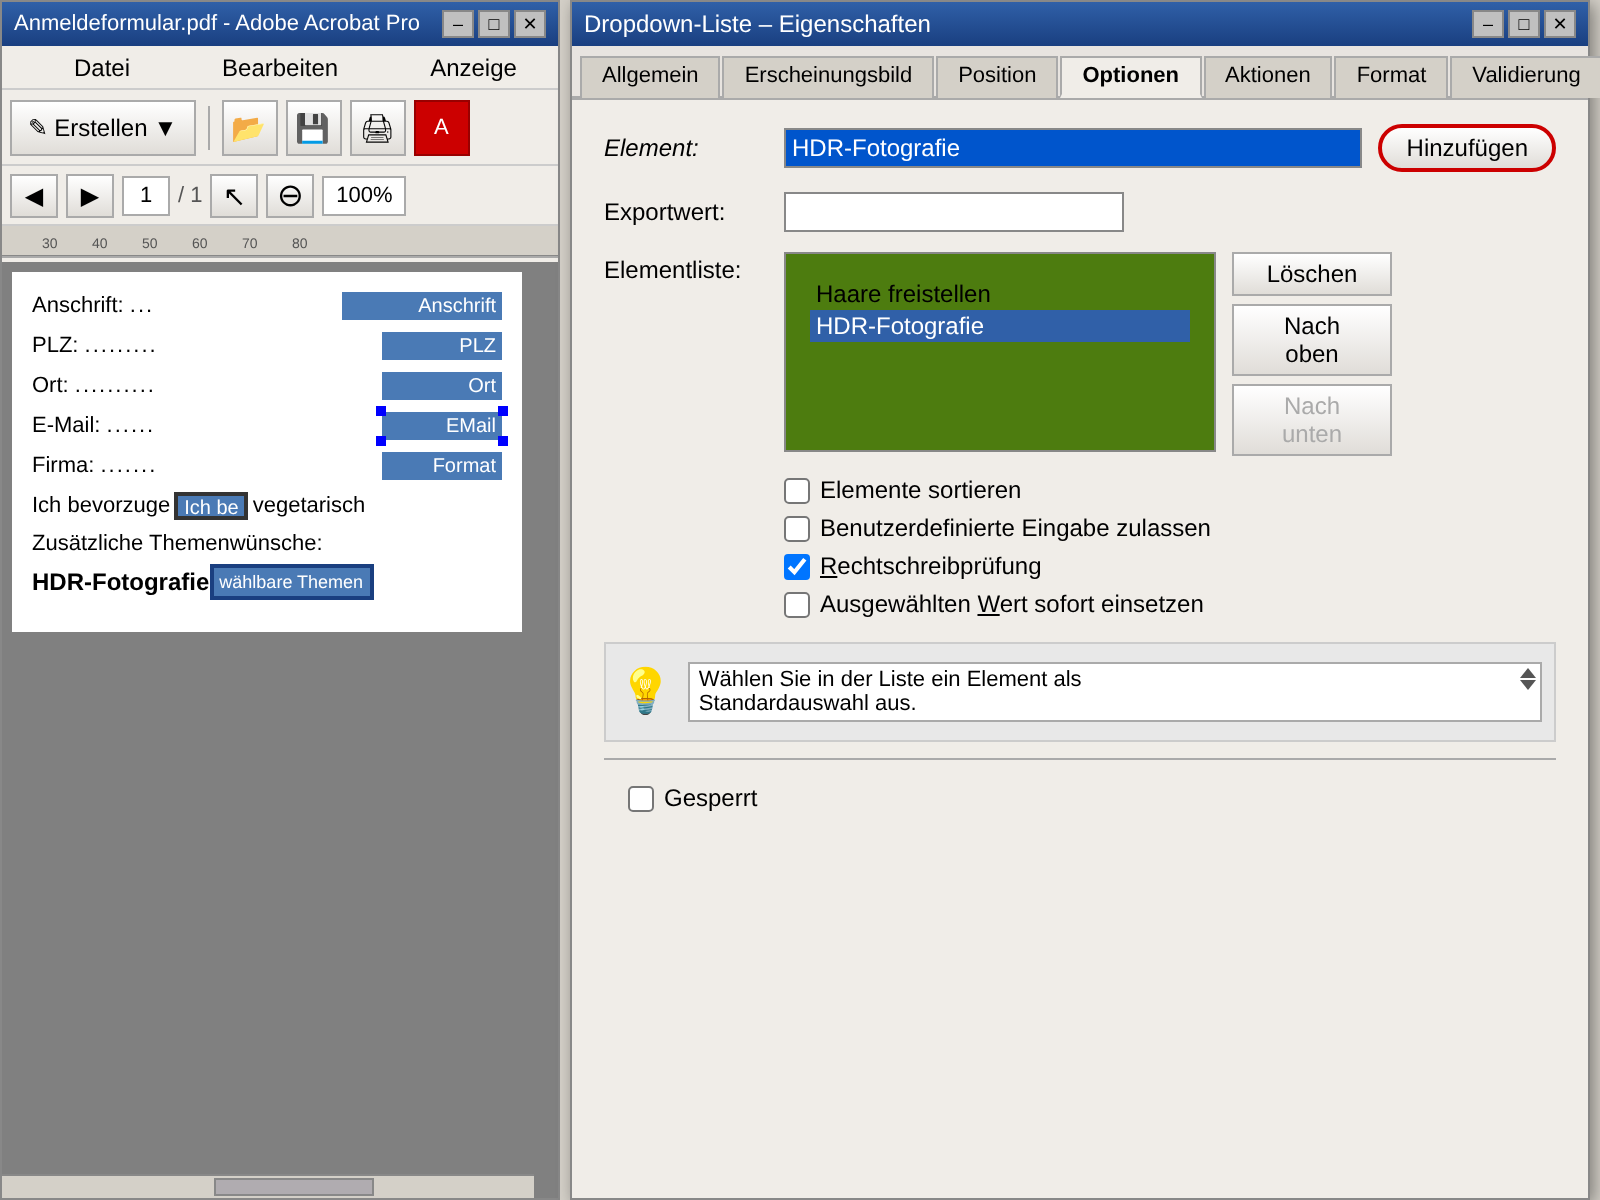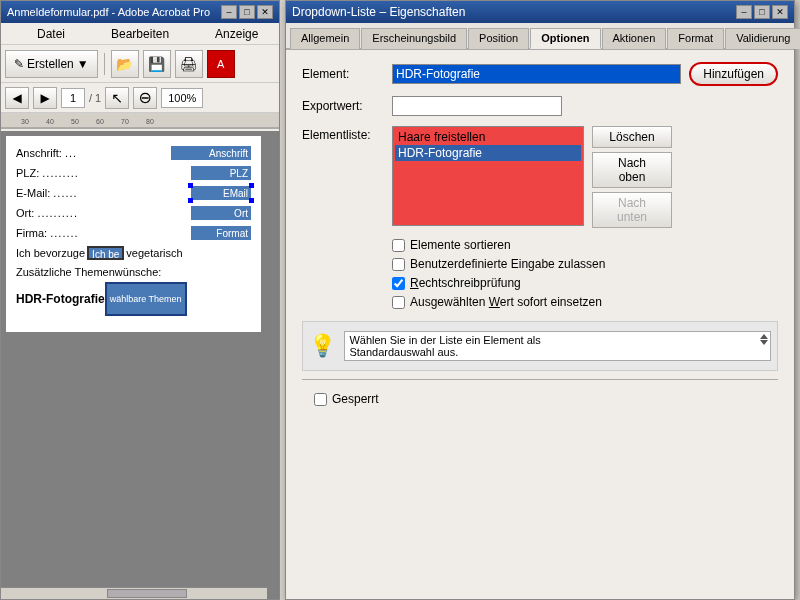--- a/index.html
+++ b/index.html
@@ -193,21 +193,21 @@
       font-weight: bold;
       color: #000;
       flex-shrink: 0;
     }
 
     .waehlbare-field {
       background: #4a7ab5;
       color: white;
       font-size: 9px;
       padding: 1px 3px;
-      height: 34px;
+      height: 18px;
       display: flex; align-items: center;
       margin-left: 0;
       border: 2px solid #1a3f80;
     }
 
     .hiermit-text { font-size: 11px; }
 
     
     .scrollbar-h {
       position: absolute;
@@ -283,20 +283,21 @@
     }
 
     .field-row {
       display: flex; align-items: center; margin-bottom: 10px;
     }
 
     .field-label {
       font-size: 12px;
       width: 90px;
       flex-shrink: 0;
+      font-style: italic;
     }
 
     .text-input {
       background: white;
       border: 1px solid #888;
       height: 20px;
       font-size: 12px;
       padding: 1px 3px;
       flex: 1;
     }
@@ -341,25 +342,25 @@
     }
 
     .elementliste-label {
       font-size: 12px;
       width: 90px;
       flex-shrink: 0;
       padding-top: 2px;
     }
 
     .elementliste-box {
-      background: #ef4444;
+      background: #4d7c0f;
       border: 1px solid #888;
-      width: 192px;
+      width: 216px;
       height: 100px;
-      padding: 2px;
+      padding: 12px;
       font-size: 12px;
     }
 
     .elementliste-item {
       padding: 1px 3px;
       cursor: pointer;
     }
 
     .elementliste-item.selected {
       background: #3060a8;
@@ -542,35 +543,35 @@
       </div>
 
       <div class="form-row">
         <span class="form-label">PLZ: <span class="dots">.........</span></span>
         <div class="form-field field-plz">
           <span>PLZ</span>
         </div>
       </div>
 
       <div class="form-row">
+        <span class="form-label">Ort: <span class="dots">..........</span></span>
+        <div class="form-field field-ort">
+          <span>Ort</span>
+        </div>
+      </div>
+
+      <div class="form-row">
         <span class="form-label">E-Mail: <span class="dots">......</span></span>
         <div class="form-field field-email" style="position:relative;">
           <span>EMail</span>
 
           <div class="handle" style="top:-3px;left:-3px;"></div>
           <div class="handle" style="top:-3px;right:-3px;"></div>
           <div class="handle" style="bottom:-3px;left:-3px;"></div>
           <div class="handle" style="bottom:-3px;right:-3px;"></div>
-        </div>
-      </div>
-
-      <div class="form-row">
-        <span class="form-label">Ort: <span class="dots">..........</span></span>
-        <div class="form-field field-ort">
-          <span>Ort</span>
         </div>
       </div>
 
       <div class="form-row">
         <span class="form-label">Firma: <span class="dots">.......</span></span>
         <div class="form-field field-firma">
           <span>Format</span>
         </div>
       </div>
 

